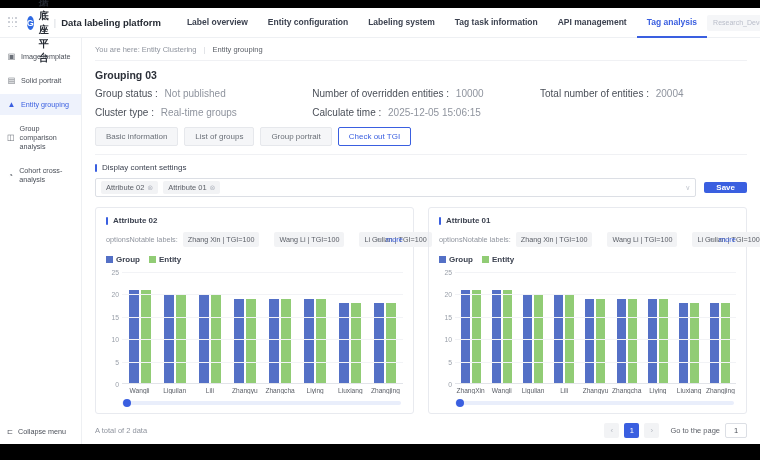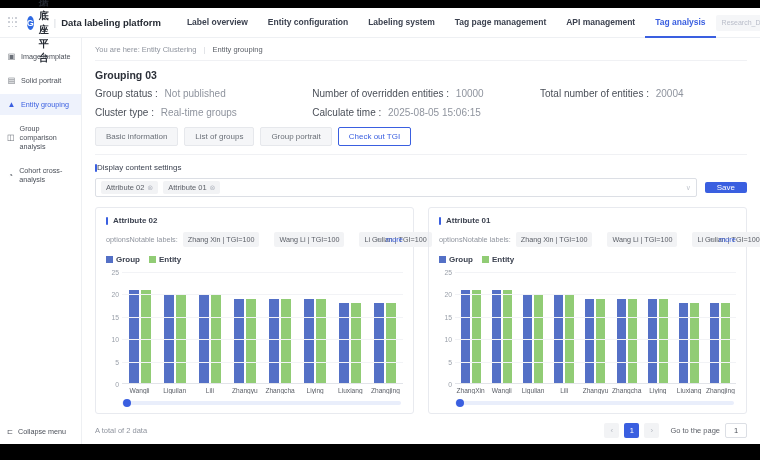--- a/index.html
+++ b/index.html
@@ -37,30 +37,30 @@
 
   .group-title { font-size:10.5px; font-weight:600; color:#2b2f38; margin:8px 0 7px; }
   .info-grid { display:grid; grid-template-columns: 1.05fr 1.1fr 1fr; row-gap:8px; margin-bottom:9px; }
   .info-cell { font-size:10px; color:#4a4f58; white-space:nowrap; }
   .info-cell .val { color:#8f949e; margin-left:4px; }
 
   .tabs { display:flex; gap:6px; padding-bottom:8px; border-bottom:1px solid #f0f1f4; }
   .tab { font-size:8px; color:#6b7078; background:#f5f6f8; border:1px solid #e6e8ec; border-radius:2px; padding:4px 10px; cursor:pointer; white-space:nowrap; }
   .tab.active { background:#fff; border-color:#3a5fe0; color:#3a5fe0; }
 
-  .sec-title { display:flex; align-items:flex-end; margin:8px 0 6px; }
+  .sec-title { display:flex; align-items:flex-end; gap:5px; margin:8px 0 6px; }
   .vbar { width:2px; height:8px; background:#3a5fe0; border-radius:1px; }
   .sec-title span { font-size:8px; color:#3c4250; }
 
   .settings-row { display:flex; align-items:center; gap:8px; margin-bottom:10px; }
   .tag-select { flex:1; border:1px solid #dcdfe5; border-radius:2px; min-height:18px; display:flex; align-items:center; gap:5px; padding:2px 5px; cursor:text; }
   .tag-chip { background:#f2f3f5; border-radius:2px; font-size:7.5px; color:#5a5e66; padding:2px 5px; display:flex; align-items:center; gap:3px; }
   .tag-chip .x { color:#b5b9c2; font-size:7px; cursor:pointer; }
   .tag-select .sel-chev { margin-left:auto; font-size:7px; color:#c3c7cf; }
-  .save-btn { background:#3a5fe0; color:#fff; font-size:8px; border:none; border-radius:2px; padding:1px 12px; cursor:pointer; }
+  .save-btn { background:#3a5fe0; color:#fff; font-size:8px; border:none; border-radius:2px; padding:1px 12px; cursor:pointer;font-weight:bold; }
 
   
   .cards { display:flex; gap:14px; }
   .card { flex:1; border:1px solid #e8eaef; border-radius:3px; padding:8px 10px 8px; min-width:0; }
   .card-title-row { display:flex; align-items:center; gap:5px; margin-bottom:7px; }
   .card-title { font-size:8px; font-weight:600; color:#3c4250; }
   .labels-row { display:flex; align-items:center; gap:5px; }
   .labels-prefix { font-size:7.3px; color:#8f949e; white-space:nowrap;text-align:right; }
   .chips { display:flex; gap:15px; flex:1; min-width:0; }
   .chip { background:#f2f3f5; border-radius:2px; font-size:7.2px; color:#5a5e66; padding:3px 5px; white-space:nowrap; }
@@ -111,21 +111,21 @@
         <i></i>
       </span>
     <span class="logo-mark">G</span>
     <span class="brand-cn">数据底座平台</span>
     <span class="brand-div">|</span>
     <span class="brand-en">Data labeling platform</span>
     <div class="nav">
       <span class="nav-item">Label overview</span>
       <span class="nav-item">Entity configuration</span>
       <span class="nav-item">Labeling system</span>
-      <span class="nav-item">Tag page management</span>
+      <span class="nav-item">Tag task information</span>
       <span class="nav-item">API management</span>
       <span class="nav-item active">Tag analysis</span>
     </div>
     <div class="topbar-right">
       <span class="user-select">
         <span>Research_Development(大)</span>
 
       </span>
 
     </div>
@@ -183,21 +183,21 @@
         <div class="info-cell">
           <span>Total number of entities :</span>
           <span class="val">20004</span>
         </div>
         <div class="info-cell">
           <span>Cluster type :</span>
           <span class="val">Real-time groups</span>
         </div>
         <div class="info-cell">
           <span>Calculate time :</span>
-          <span class="val">2025-08-05 15:06:15</span>
+          <span class="val">2025-12-05 15:06:15</span>
         </div>
         <div></div>
       </div>
 
       <div class="tabs">
         <span class="tab">Basic information</span>
         <span class="tab">List of groups</span>
         <span class="tab">Group portrait</span>
         <span class="tab active">Check out TGI</span>
       </div>

